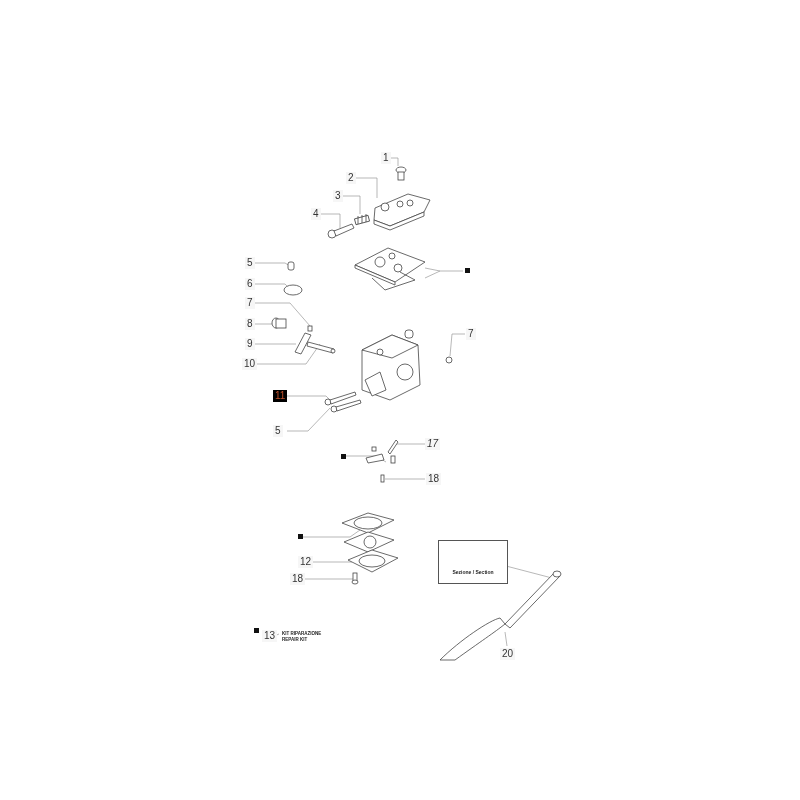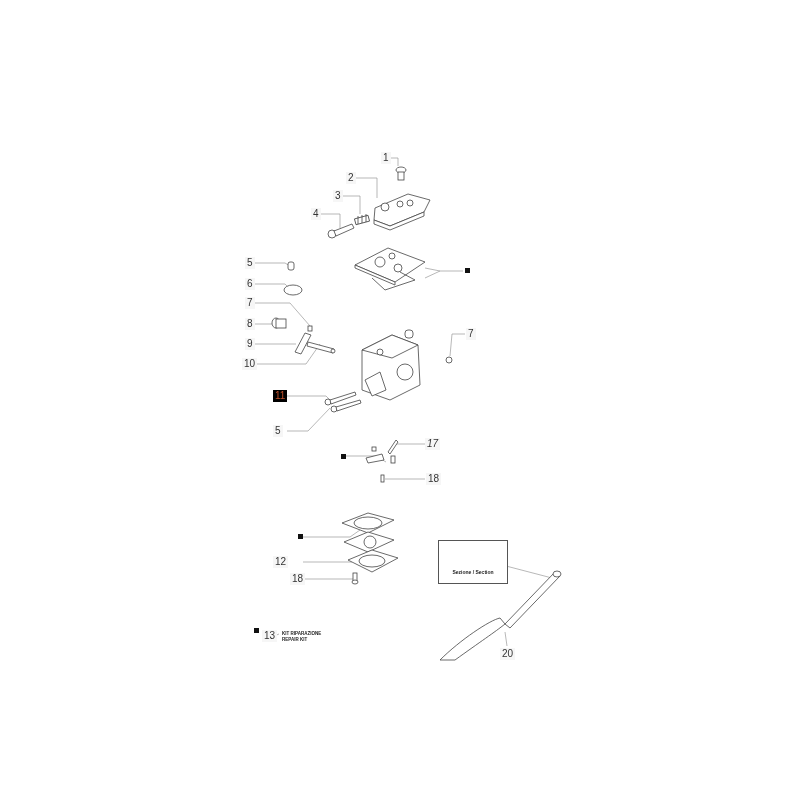--- a/index.html
+++ b/index.html
@@ -203,21 +203,21 @@
     <div class="callout" style="left: 245px; top: 278px;">6</div>
     <div class="callout" style="left: 245px; top: 297px;">7</div>
     <div class="callout" style="left: 245px; top: 318px;">8</div>
     <div class="callout" style="left: 245px; top: 338px;">9</div>
     <div class="callout" style="left: 242px; top: 358px;">10</div>
     <div class="callout" style="left: 466px; top: 328px;">7</div>
     <div class="callout hl" style="left: 273px; top: 390px;">11</div>
     <div class="callout" style="left: 273px; top: 425px;">5</div>
     <div class="callout" style="left: 425px; top: 438px; font-style: italic;">17</div>
     <div class="callout" style="left: 426px; top: 473px;">18</div>
-    <div class="callout" style="left: 273px; top: 556px;">12</div>
+    <div class="callout" style="left: 298px; top: 556px;">12</div>
     <div class="callout" style="left: 290px; top: 573px;">18</div>
     <div class="callout" style="left: 262px; top: 630px;">13</div>
     <div class="callout" style="left: 500px; top: 648px;">20</div>
   </div>
 
 <div class="kit-text">
   <div>KIT RIPARAZIONE</div>
   <div>REPAIR KIT</div>
 </div>
 

